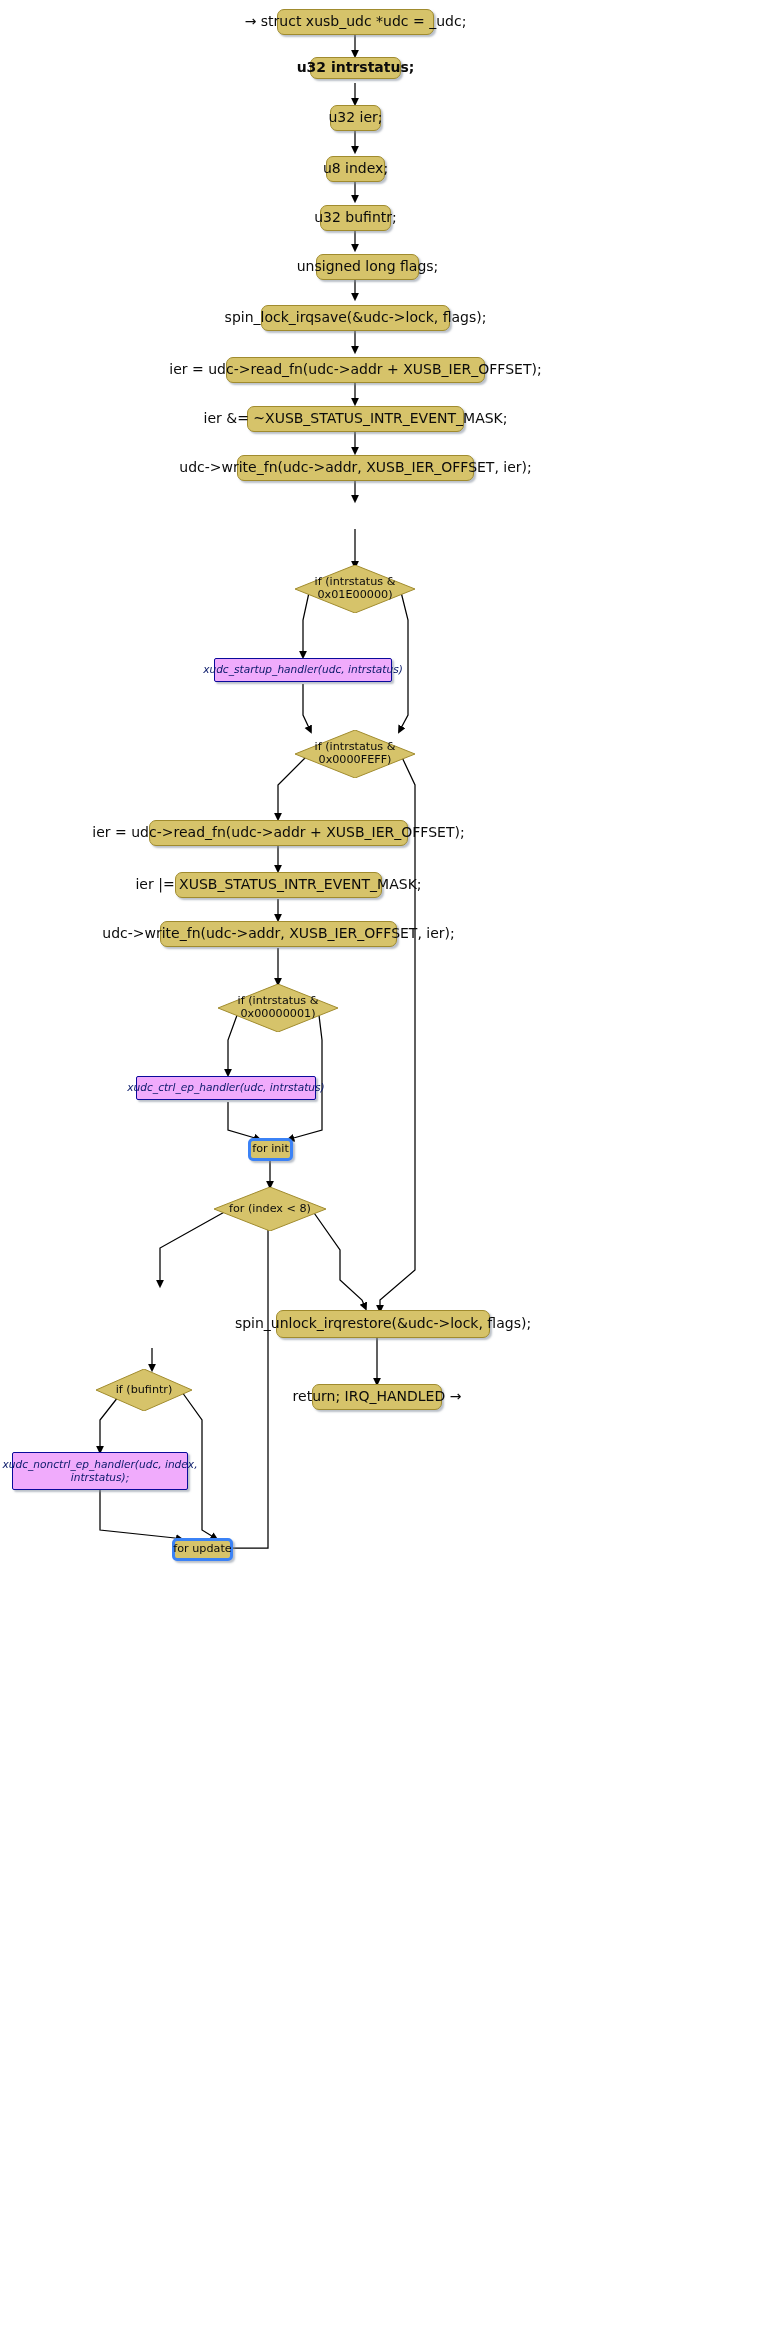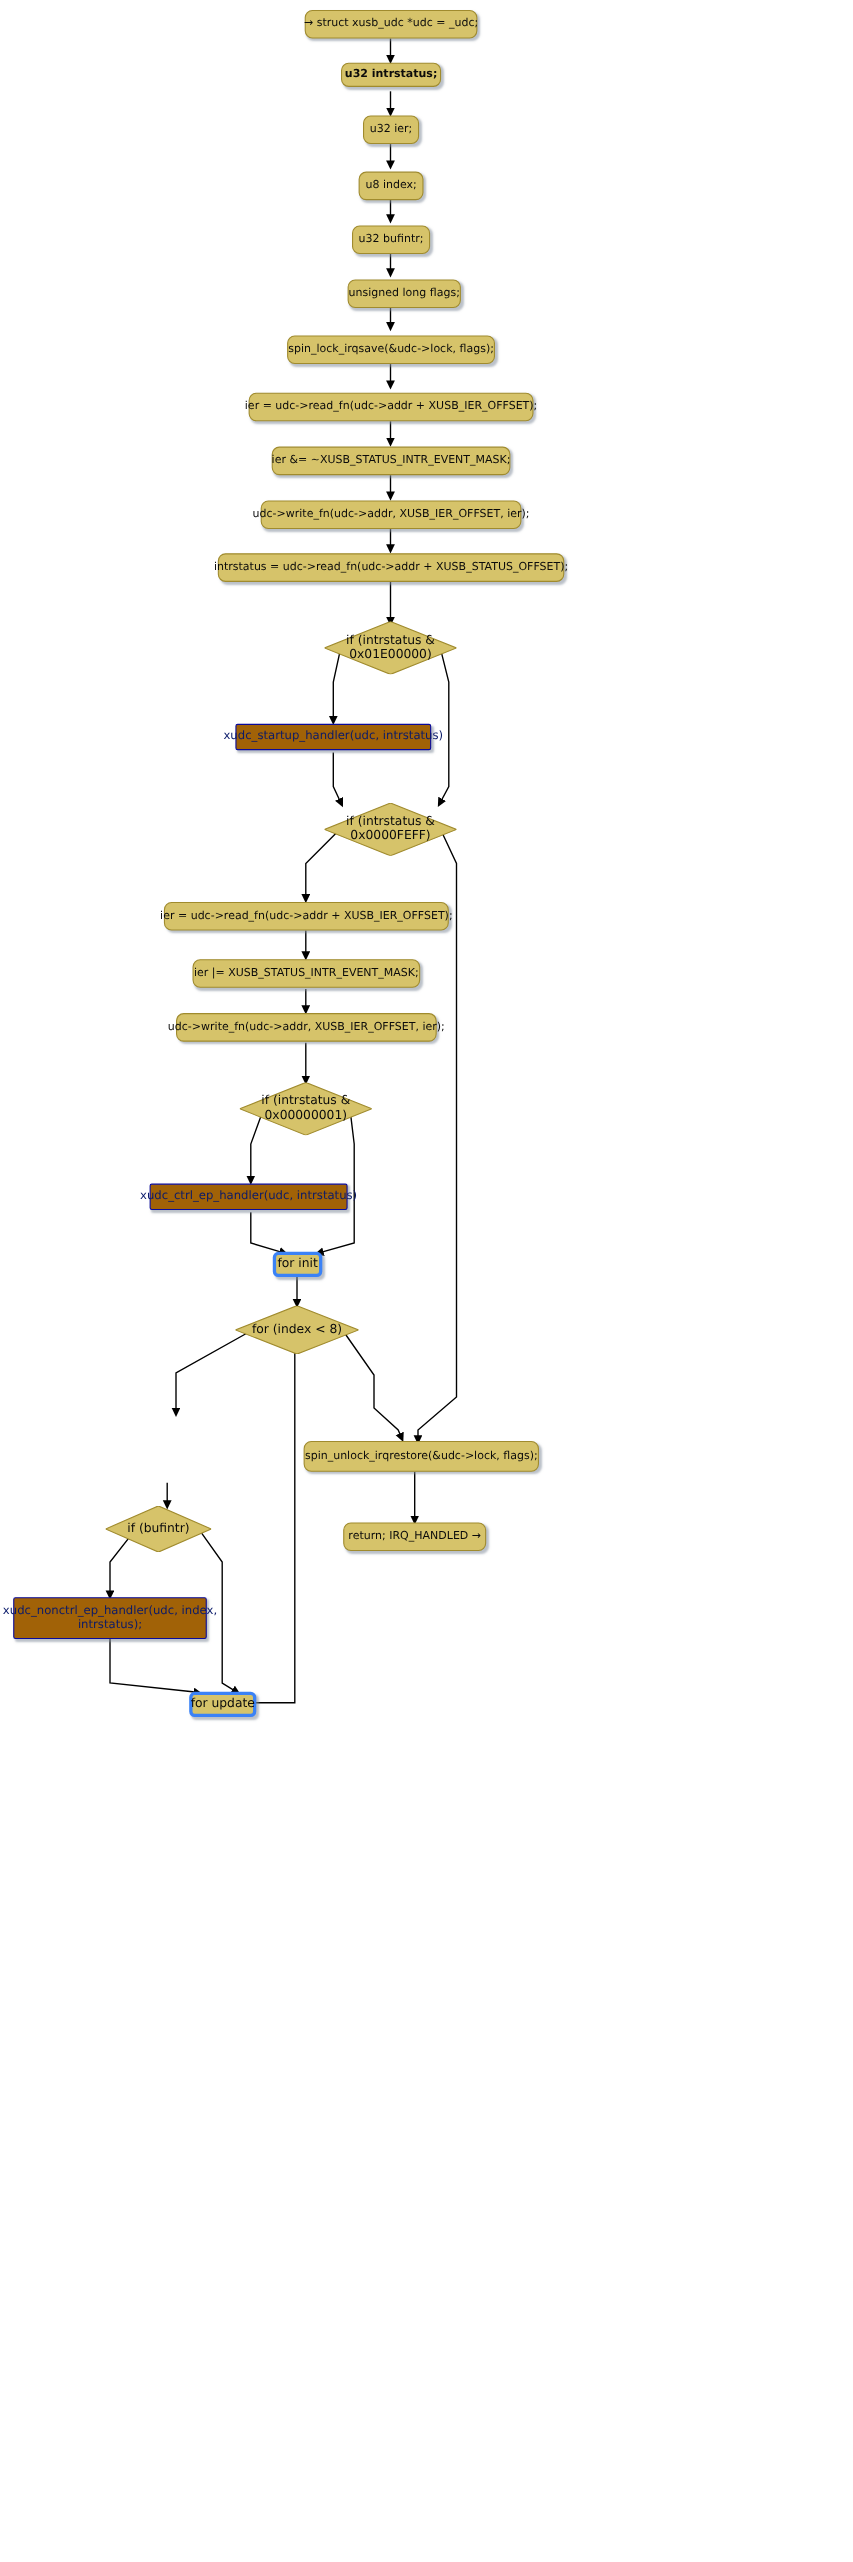--- a/index.html
+++ b/index.html
@@ -36,32 +36,33 @@
     justify-content: center;
     text-align: center;
     line-height: 1.12;
     white-space: pre;
   }
   .node.action {
     background: #D6C36A;
     border: 1px solid #A08B2E;
     border-radius: 7px;
     color: #0b0b0b;
-    font-size: 10px;
+    font-size: 14px;
     padding: 0 8px;
     box-shadow: 2px 2px 2px rgba(130,140,155,0.55);
   }
   .node.call {
-    background: #a16207;
+    background: #f0abfc;
     border: 1px solid #0a0a9b;
     border-radius: 2px;
     color: #0a1a6a;
     font-size: 10.6px;
     padding: 0 6px;
     box-shadow: 2px 2px 2px rgba(130,140,155,0.55);
+    font-style: italic;
   }
   .node.label {
     background: #D6C36A;
     border: 3px solid #3b82f6;
     border-radius: 5px;
     color: #0b0b0b;
     font-size: 11.2px;
     padding: 0 7px;
     box-shadow: 2px 2px 2px rgba(130,140,155,0.55);
   }
@@ -187,23 +188,20 @@
   </div>
 
   <div class="node action" style="left:247px; top:406px; width:217px; height:26px;">
     <span>ier &amp;= ~XUSB_STATUS_INTR_EVENT_MASK;</span>
   </div>
 
   <div class="node action" style="left:237px; top:455px; width:237px; height:26px;">
     <span>udc-&gt;write_fn(udc-&gt;addr, XUSB_IER_OFFSET, ier);</span>
   </div>
 
-  <div class="node action" style="left:198px; top:503px; width:315px; height:26px;">
-    <span>intrstatus = udc-&gt;read_fn(udc-&gt;addr + XUSB_STATUS_OFFSET);</span>
-  </div>
 
   <div class="diamond" style="left:295px; top:565px; width:120px; height:48px;">
     <svg class="dshape" viewBox="0 0 120 48" preserveAspectRatio="none">
       <polygon points="60,0 120,24 60,48 0,24" fill="#D6C36A" stroke="#A08B2E" stroke-width="1"></polygon>
     </svg>
     <div class="dtext"><span><span>if (intrstatus &amp;</span><br><span>0x01E00000)</span></span></div>
   </div>
 
   <div class="node call" style="left:214px; top:658px; width:178px; height:24px;">
     <span>xudc_startup_handler(udc, intrstatus)</span>

